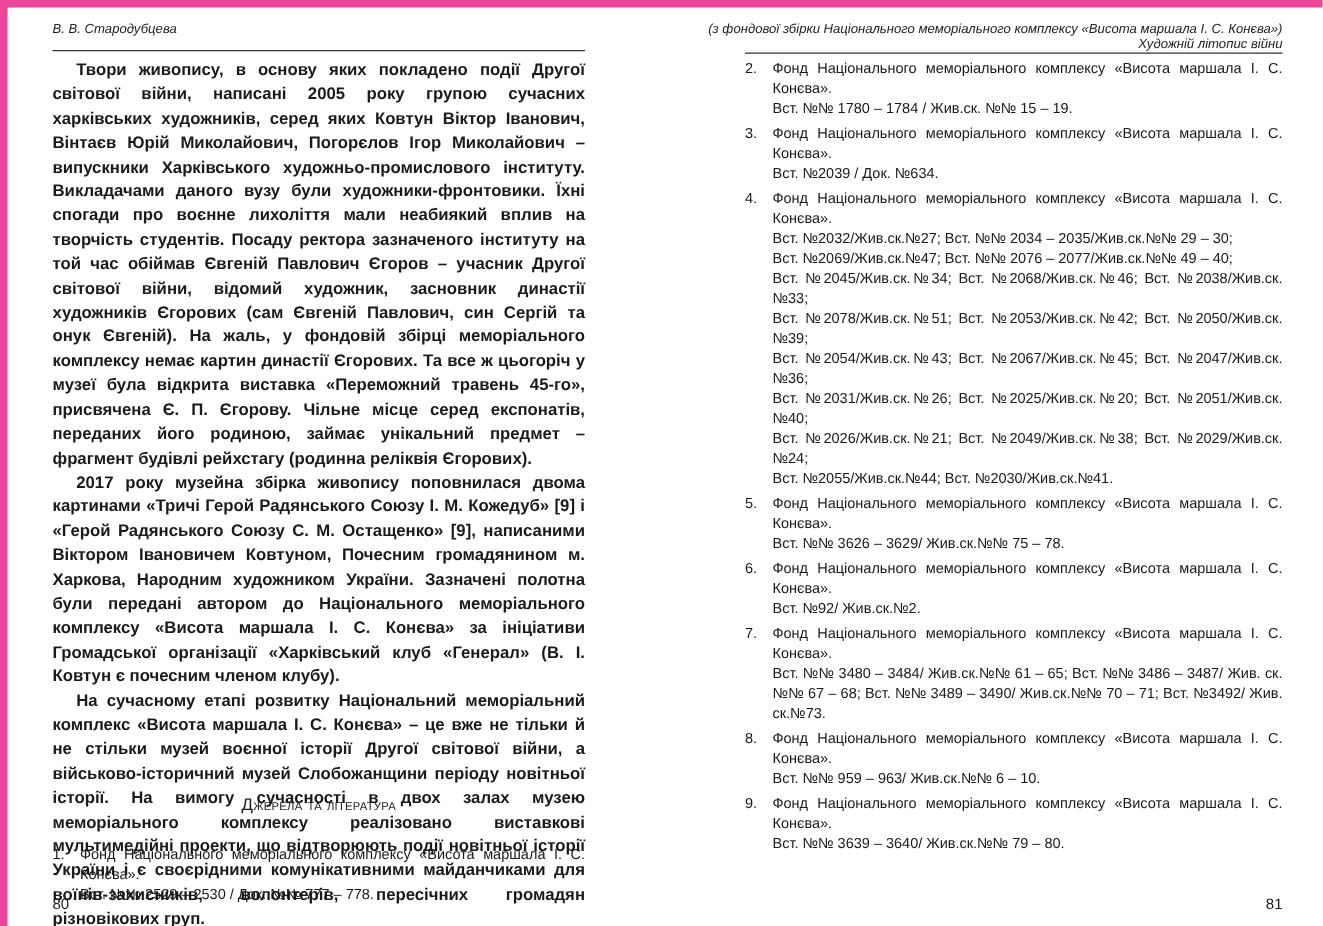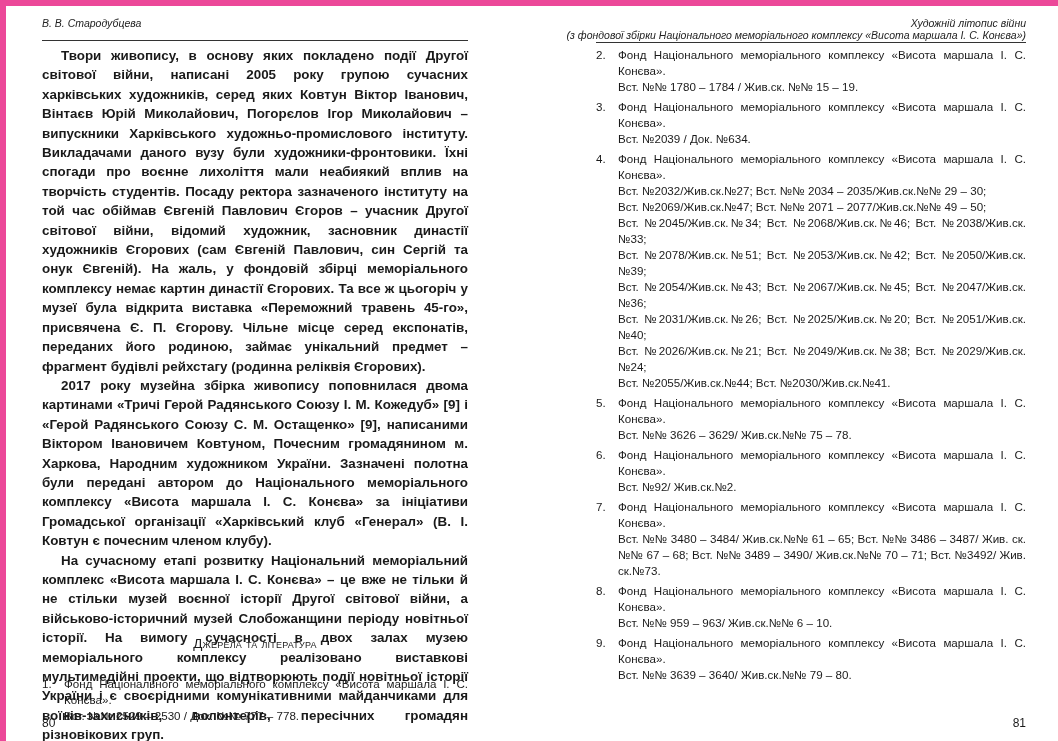--- a/index.html
+++ b/index.html
@@ -76,41 +76,41 @@
         <span class="line" style="display:block">Фонд Національного меморіального комплексу «Висота маршала І. С. Конєва».</span>
         <span class="line" style="display:block">Вст. №№  2529 – 2530 / Док. №№ 777 – 778.</span>
       </li>
     </ol>
 
     <div class="page-number pn-left">80</div>
   </div>
 
   <div class="page page-right">
     <div class="run-head-right">
+      <div>(з фондової збірки Національного меморіального комплексу «Висота маршала І. С. Конєва»)</div>
       <div>Художній літопис війни</div>
-      <div>(з фондової збірки Національного меморіального комплексу «Висота маршала І. С. Конєва»)</div>
     </div>
     <div class="rule-right"></div>
 
     <ol class="ref-list ref-right" id="right-refs">
         <li>
           <span class="num">2.</span>
           <span class="line">Фонд Національного меморіального комплексу «Висота маршала І. С. Конєва».</span>
           <span class="line">Вст. №№ 1780 – 1784 / Жив.ск. №№ 15 – 19.</span>
         </li>
         <li>
           <span class="num">3.</span>
           <span class="line">Фонд Національного меморіального комплексу «Висота маршала І. С. Конєва».</span>
           <span class="line">Вст. №2039 / Док. №634.</span>
         </li>
         <li>
           <span class="num">4.</span>
           <span class="line">Фонд Національного меморіального комплексу «Висота маршала І. С. Конєва».</span>
           <span class="line">Вст. №2032/Жив.ск.№27; Вст. №№ 2034 – 2035/Жив.ск.№№ 29 – 30;</span>
-          <span class="line">Вст. №2069/Жив.ск.№47; Вст. №№ 2071 – 2077/Жив.ск.№№ 49 – 50;</span>
+          <span class="line">Вст. №2069/Жив.ск.№47; Вст. №№ 2076 – 2077/Жив.ск.№№ 49 – 40;</span>
           <span class="line">Вст. №2045/Жив.ск.№34; Вст. №2068/Жив.ск.№46; Вст. №2038/Жив.ск.№33;</span>
           <span class="line">Вст. №2078/Жив.ск.№51; Вст. №2053/Жив.ск.№42; Вст. №2050/Жив.ск.№39;</span>
           <span class="line">Вст. №2054/Жив.ск.№43; Вст. №2067/Жив.ск.№45; Вст. №2047/Жив.ск.№36;</span>
           <span class="line">Вст. №2031/Жив.ск.№26; Вст. №2025/Жив.ск.№20; Вст. №2051/Жив.ск.№40;</span>
           <span class="line">Вст. №2026/Жив.ск.№21; Вст. №2049/Жив.ск.№38; Вст. №2029/Жив.ск.№24;</span>
           <span class="line">Вст. №2055/Жив.ск.№44; Вст. №2030/Жив.ск.№41.</span>
         </li>
         <li>
           <span class="num">5.</span>
           <span class="line">Фонд Національного меморіального комплексу «Висота маршала І. С. Конєва».</span>

